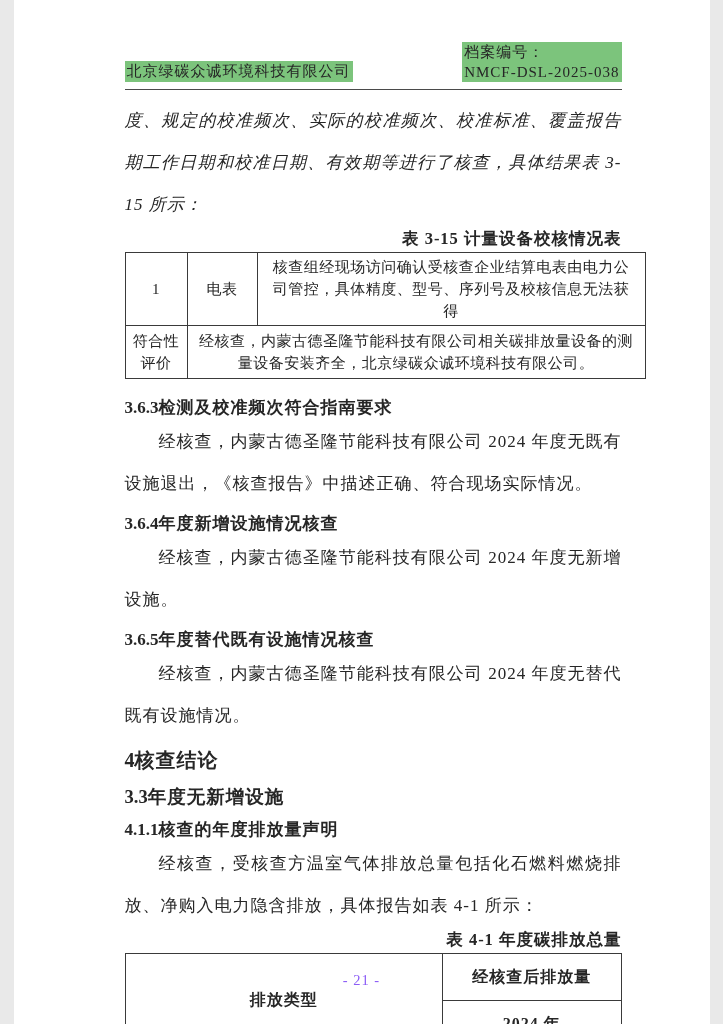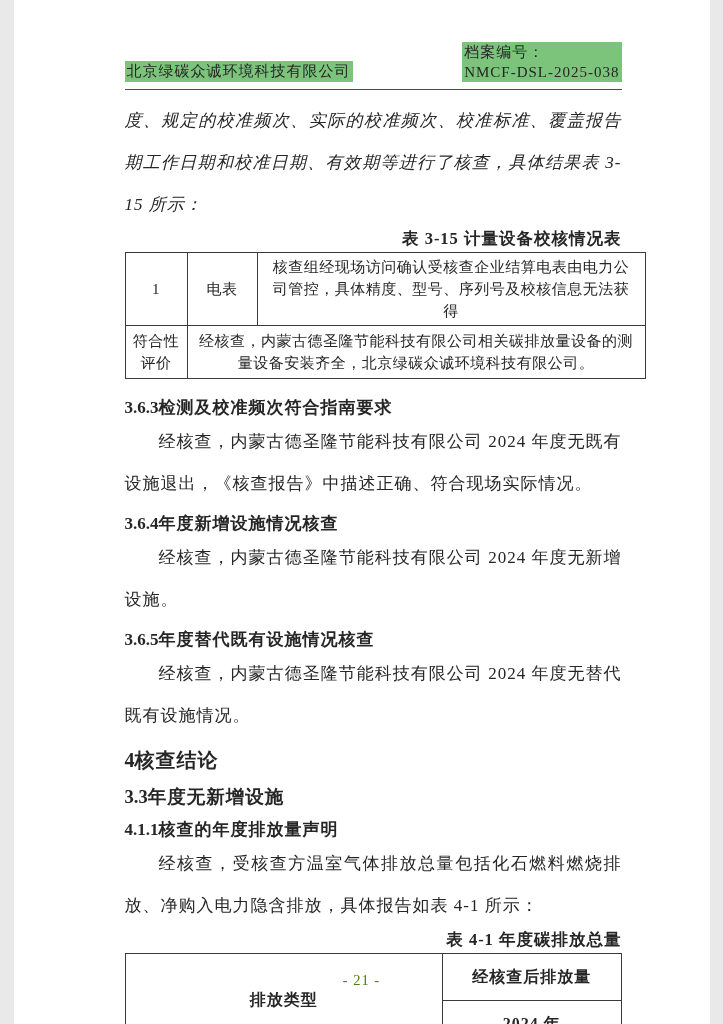--- a/index.html
+++ b/index.html
@@ -69,21 +69,21 @@
     table-layout:fixed;
   }
   .t41 td{
     border:1.2px solid #3a3a3a;
     text-align:center;vertical-align:middle;
     height:44px;
   }
   
   .page-num{
     position:absolute;left:0;top:972px;width:100%;
-    text-align:center;font-size:14.5px;color:#4d7c0f;letter-spacing:1px;
+    text-align:center;font-size:14.5px;color:#8b5cf6;letter-spacing:1px;
   }
 </style>
 </head>
 <body>
 
 <div class="page">
 
   <div class="hdr">
     <span class="hl">北京绿碳众诚环境科技有限公司</span>
     <span class="archive">

